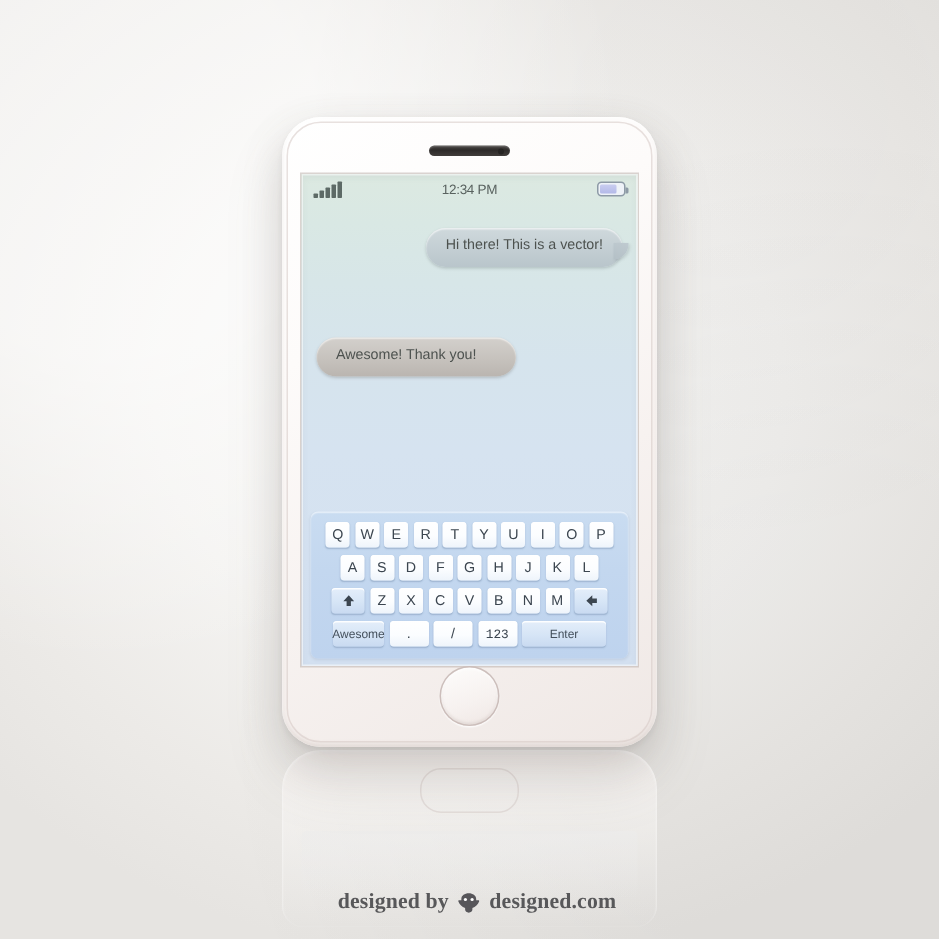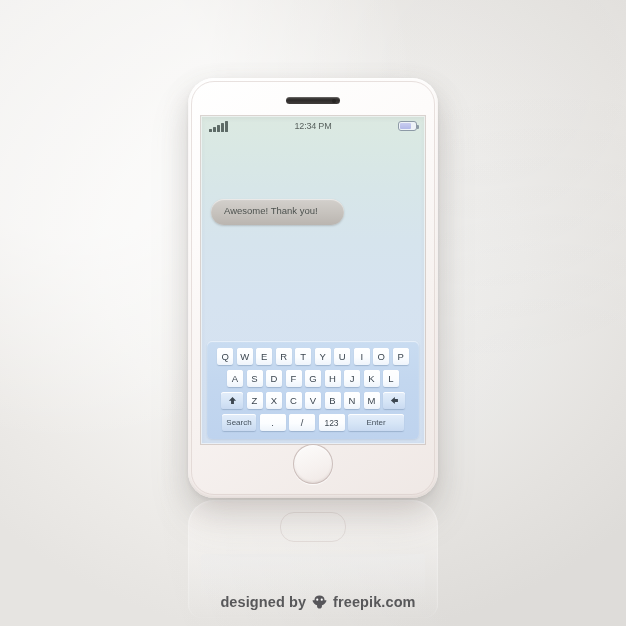--- a/index.html
+++ b/index.html
@@ -262,21 +262,21 @@
   .key.mod {
     background: linear-gradient(180deg, #e4eefa 0%, #d6e5f6 55%, #c9daf1 100%);
     color: #44505c;
   }
   .key.wide-shift { width: 22px; }
   .key.wide-back { width: 22px; }
   .key.search { width: 34px; font-size: 8px; }
   .key.enter { width: 56px; font-size: 8px; }
   .key.period { width: 26px; }
   .key.slash { width: 26px; }
-  .key.num { width: 26px; font-size: 8.5px; }
+  .key.num { width: 26px; font-size: 8.5px; font-family: Liberation Mono, monospace; }
   .key svg { display: block; }
 
   
   .reflection {
     position: absolute;
     left: 188px;
     top: 500px;
     width: 250px;
     height: 118px;
     border-radius: 26px 26px 14px 14px;
@@ -312,20 +312,21 @@
   .footer {
     position: absolute;
     left: 10px;
     right: 0;
     bottom: 16px;
     display: flex;
     align-items: center;
     justify-content: center;
     gap: 6px;
     z-index: 4;
+    font-family: Liberation Serif, serif;
   }
   .footer-text {
     font-size: 14.5px;
     font-weight: bold;
     color: #58585a;
     letter-spacing: .1px;
   }
   .freepik-mark {
     display: block;
     width: 15px;
@@ -356,20 +357,23 @@
             <i></i>
             <i></i>
         </div>
         <div class="clock">12:34 PM</div>
         <div class="battery">
           <div class="battery-fill"></div>
         </div>
       </div>
 
       <div class="conversation">
+        <div class="msg-row right">
+          <div class="bubble bubble-them">Hi there! This is a vector!</div>
+        </div>
         <div class="msg-row left">
           <div class="bubble bubble-me">Awesome! Thank you!</div>
         </div>
       </div>
 
       <div class="keyboard">
 
         <div class="kb-row">
           <div class="key">Q</div>
           <div class="key">W</div>
@@ -409,36 +413,36 @@
           <div class="key">N</div>
           <div class="key">M</div>
           <div class="key mod wide-back">
             <svg width="9" height="9" viewBox="0 0 10 10" aria-hidden="true">
               <path d="M1 5 L5.4 1 L5.4 3.4 L8.8 3.4 L8.8 6.6 L5.4 6.6 L5.4 9 Z" fill="#3c4650"></path>
             </svg>
           </div>
         </div>
 
         <div class="kb-row">
-          <div class="key mod search">Search</div>
+          <div class="key mod search">Awesome</div>
           <div class="key period">.</div>
           <div class="key slash">/</div>
           <div class="key num">123</div>
           <div class="key mod enter">Enter</div>
         </div>
 
       </div>
     </div>
 
     <div class="home-button"></div>
   </div>
 
   <div class="footer">
     <span class="footer-text">designed by</span>
     <svg class="freepik-mark" viewBox="0 0 16 15" aria-hidden="true">
       <path d="M8 0.6 C5.1 0.6 2.7 2.3 2.7 4.6 L2.7 5.6 L1.2 5.6 C0.7 5.6 0.4 6.0 0.6 6.4 C1.5 8.6 3.2 10.3 5.4 11.0 L5.4 12.2 C5.4 13.4 6.6 14.4 8 14.4 C9.4 14.4 10.6 13.4 10.6 12.2 L10.6 11.0 C12.8 10.3 14.5 8.6 15.4 6.4 C15.6 6.0 15.3 5.6 14.8 5.6 L13.3 5.6 L13.3 4.6 C13.3 2.3 10.9 0.6 8 0.6 Z" fill="#57565a"></path>
       <circle cx="5.6" cy="5.0" r="1.15" fill="#ffffff"></circle>
       <circle cx="10.4" cy="5.0" r="1.15" fill="#ffffff"></circle>
     </svg>
-    <span class="footer-text">freepik.com</span>
+    <span class="footer-text">designed.com</span>
   </div>
 
 </div>
 
 </body></html>

